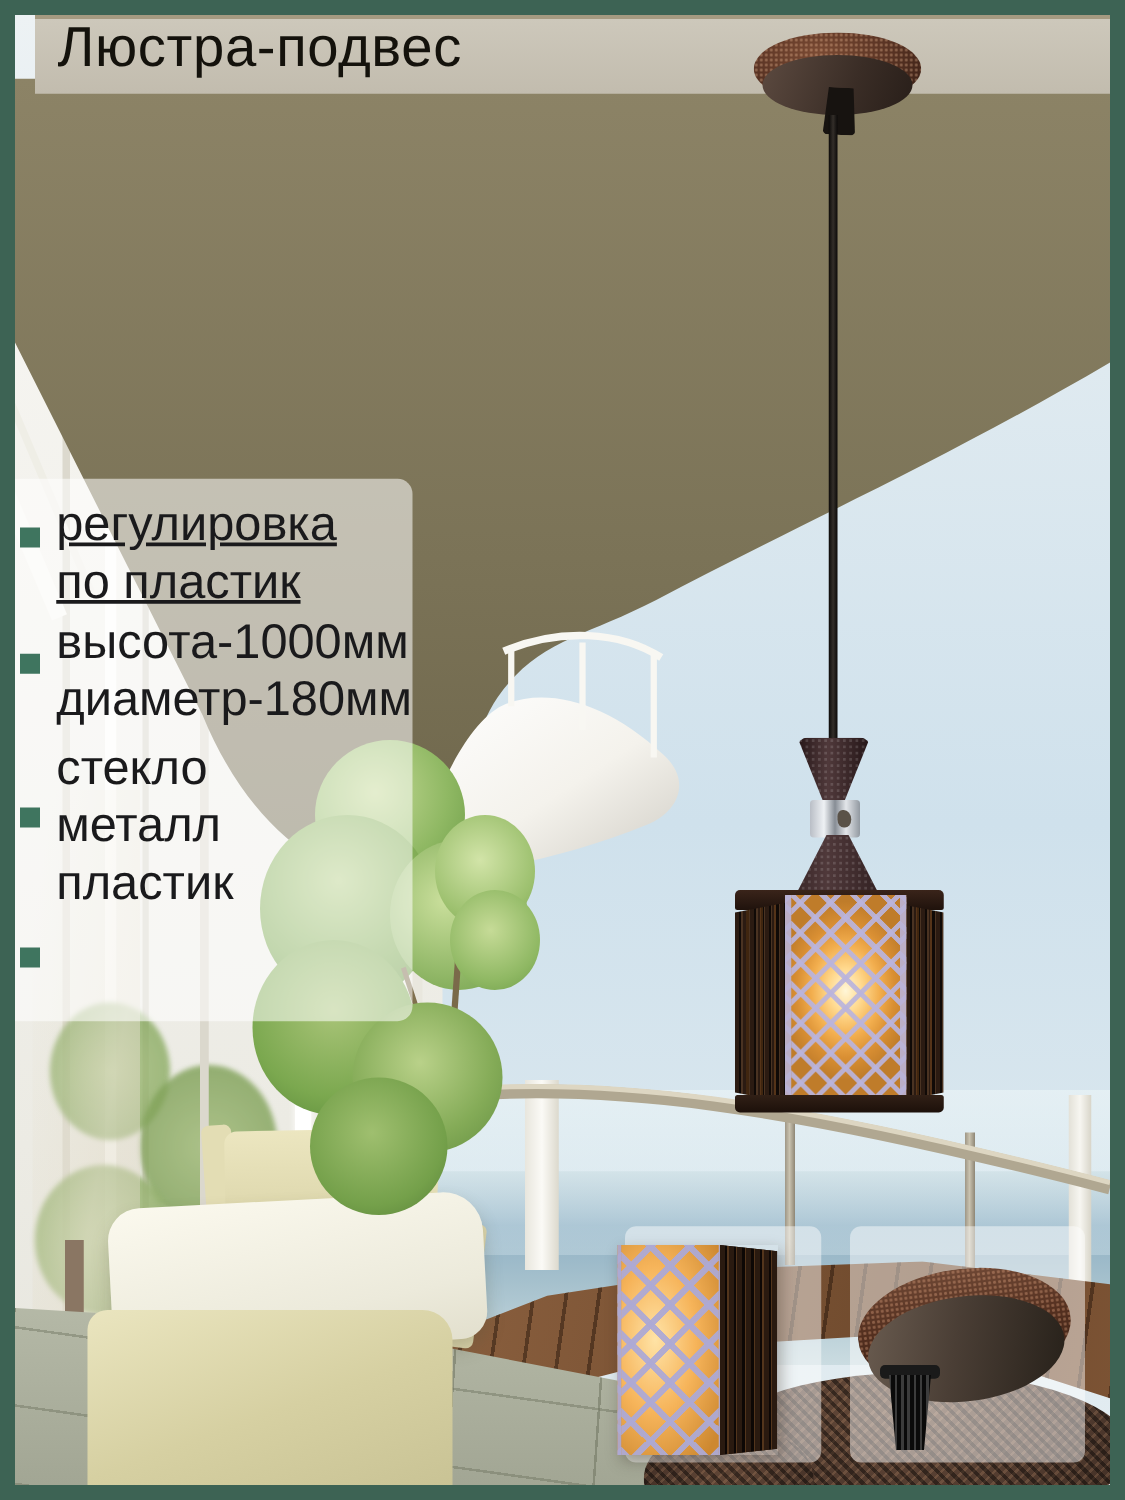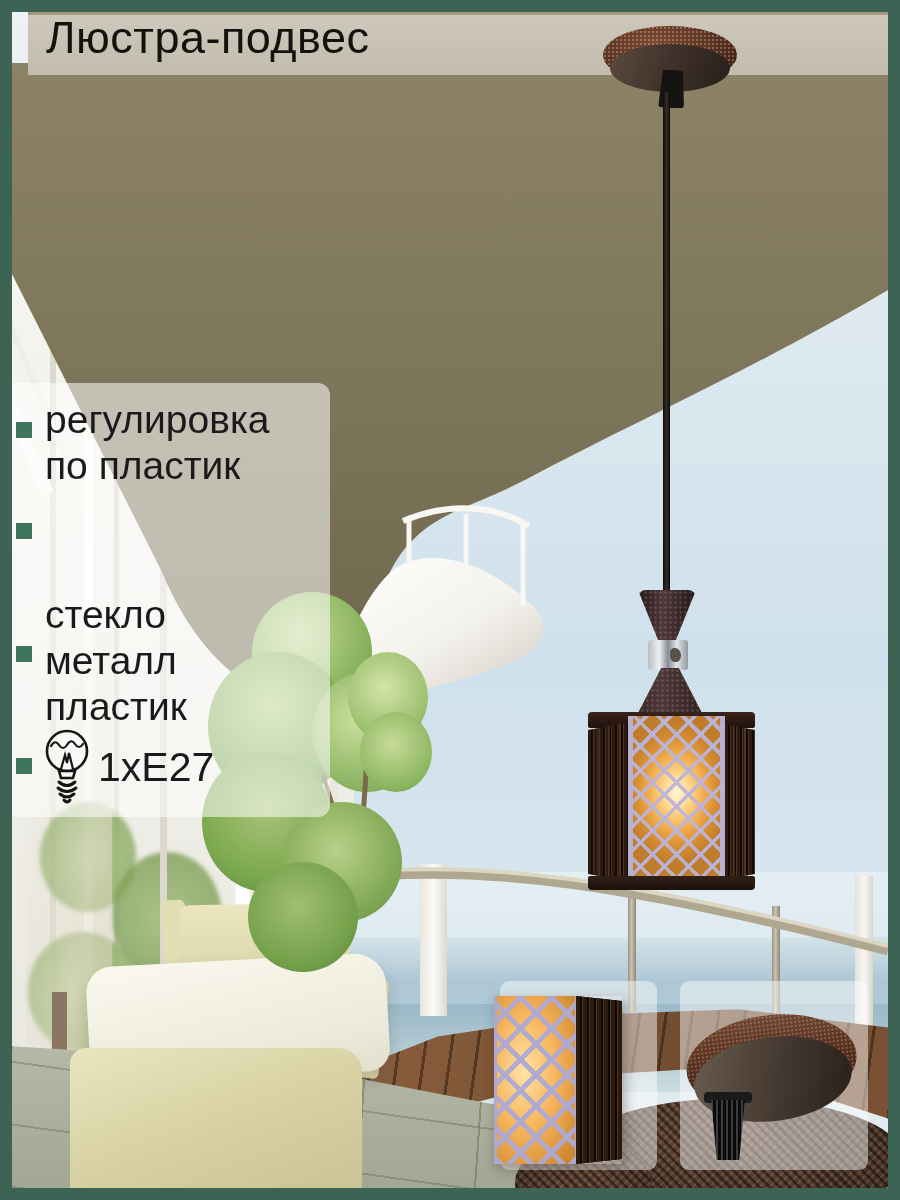--- a/index.html
+++ b/index.html
@@ -74,21 +74,21 @@
   #trunk{left:352px;top:690px;width:5px;height:130px;background:#7a6a4a;transform:rotate(4deg);}
   #branch{left:322px;top:760px;width:4px;height:86px;background:#80704e;transform:rotate(-18deg);}
   
   #topbar{left:16px;top:0;width:876px;height:63px;background:linear-gradient(180deg,#a59a81 0,#a59a81 3px,#cdc8bb 3px,#c2bcae 100%);display:flex;align-items:flex-start;}
   #title{margin-left:18px;font-size:45px;letter-spacing:.5px;color:var(--title_color,#14120c);font-weight:500;}
   
   #panel{left:0;top:371px;width:318px;height:434px;background:rgba(255,255,255,.55);border-radius:0 12px 12px 0;}
   .bullet{left:4px;width:16px;height:16px;background:var(--bullet_green,#3f755f);}
   #b1{top:410px;} #b2{top:511px;} #b3{top:634px;} #b4{top:746px;}
   .specgroup{left:33px;font-size:39px;line-height:46px;color:var(--text_color,#1a1a1c);}
-  #g1{top:385px;} #g2{top:479px;} #g3{top:580px;}
+  #g1{top:385px;text-decoration:underline;} #g2{top:479px;} #g3{top:580px;}
   #g4{top:712px;left:30px;display:flex;align-items:center;}
   #bulbIcon{width:50px;height:86px;}
   #e27{font-size:41px;margin-left:6px;color:var(--text_color,#1a1a1c);}
   
   .frost{background:rgba(253,253,252,.48);border-radius:9px;}
   #box1{left:488px;top:969px;width:157px;height:189px;}
   #box2{left:668px;top:969px;width:188px;height:189px;}
   #latticePhoto{left:482px;top:984px;width:128px;height:168px;box-shadow:3px 5px 12px rgba(40,30,20,.35);}
   #latFace{left:0;top:0;width:78px;height:168px;
     background-image:repeating-linear-gradient(45deg,rgba(173,169,212,.95) 0 5px,transparent 5px 22px),repeating-linear-gradient(-45deg,rgba(173,169,212,.95) 0 5px,transparent 5px 22px),radial-gradient(ellipse at 35% 45%,#ffe3a6,#f6b45a 45%,#cd8830 90%);
@@ -222,37 +222,28 @@
   <div class="abs" id="panel"></div>
   <div class="abs bullet" id="b1"></div>
   <div class="abs bullet" id="b2"></div>
   <div class="abs bullet" id="b3"></div>
   <div class="abs bullet" id="b4"></div>
 
   <div class="abs specgroup" id="g1">
     <div>регулировка</div>
     <div>по пластик</div>
   </div>
+  <div class="abs specgroup" id="g2">
+    <div>высота-1000мм</div>
+    <div>диаметр-180мм</div>
+  </div>
   <div class="abs specgroup" id="g3">
     <div>стекло</div>
     <div>металл</div>
     <div>пластик</div>
-  </div>
-  <div class="abs" id="g4">
-    <svg id="bulbIcon" viewBox="0 0 50 86" fill="none" stroke="#151515" stroke-width="2.6" stroke-linecap="round">
-      <circle cx="25" cy="27" r="20" fill="rgba(255,255,255,0.35)"></circle>
-      <path d="M9,22 q4,-7 8,-1 q4,6 8,0 q4,-7 8,-1 q4,6 8,0" stroke-width="2.2"></path>
-      <path d="M19,45 L23,31 L25,39 L27,29 L31,45" stroke-width="2.2"></path>
-      <path d="M17,47 L33,47 L31,54 L19,54 Z" fill="rgba(255,255,255,0.35)"></path>
-      <path d="M17,58 q8,7 16,0" stroke-width="3"></path>
-      <path d="M16,64 q9,7 18,0" stroke-width="3"></path>
-      <path d="M18,70 q7,6 14,0" stroke-width="3"></path>
-      <path d="M22,76 q3,4 6,0" stroke-width="3"></path>
-    </svg>
-    <span id="e27">1xE27</span>
   </div>
 
   <div class="abs frost" id="box1"></div>
   <div class="abs frost" id="box2"></div>
   <div class="abs" id="latticePhoto">
     <div class="abs" id="latFace"></div>
     <div class="abs" id="latRods"></div>
   </div>
   <div class="abs" id="discPhoto">
     <div class="abs" id="discRim"></div>

